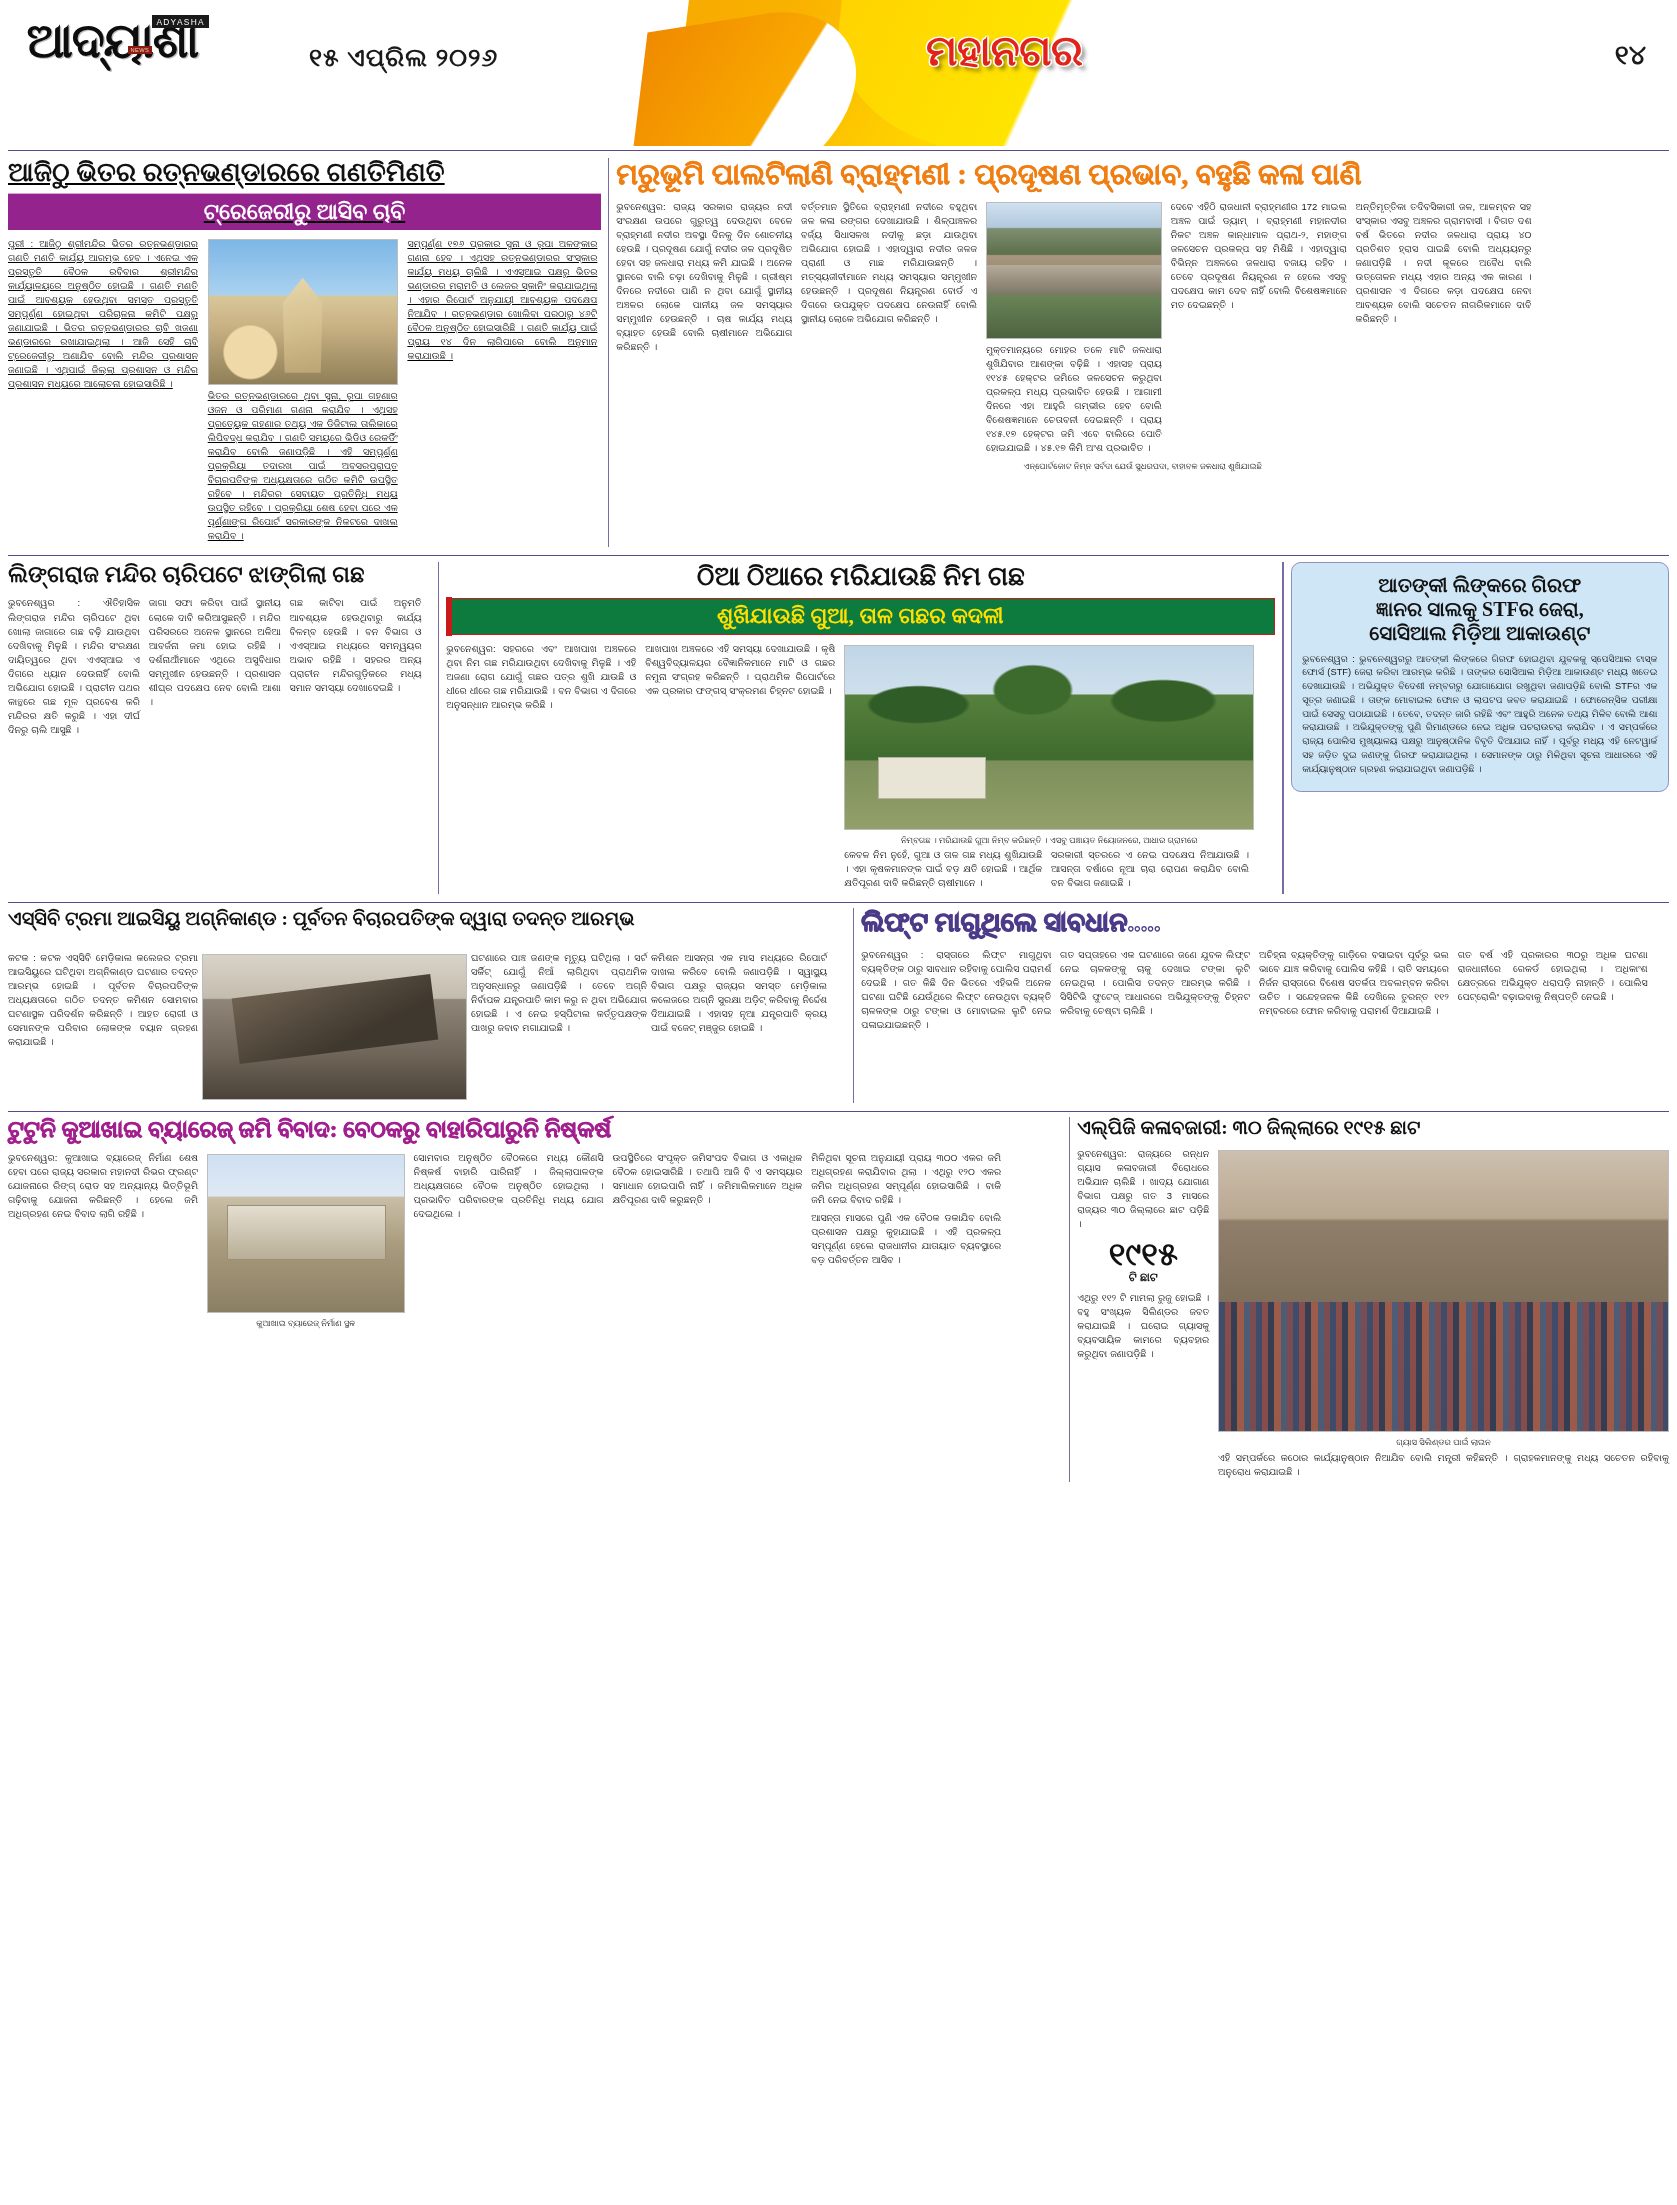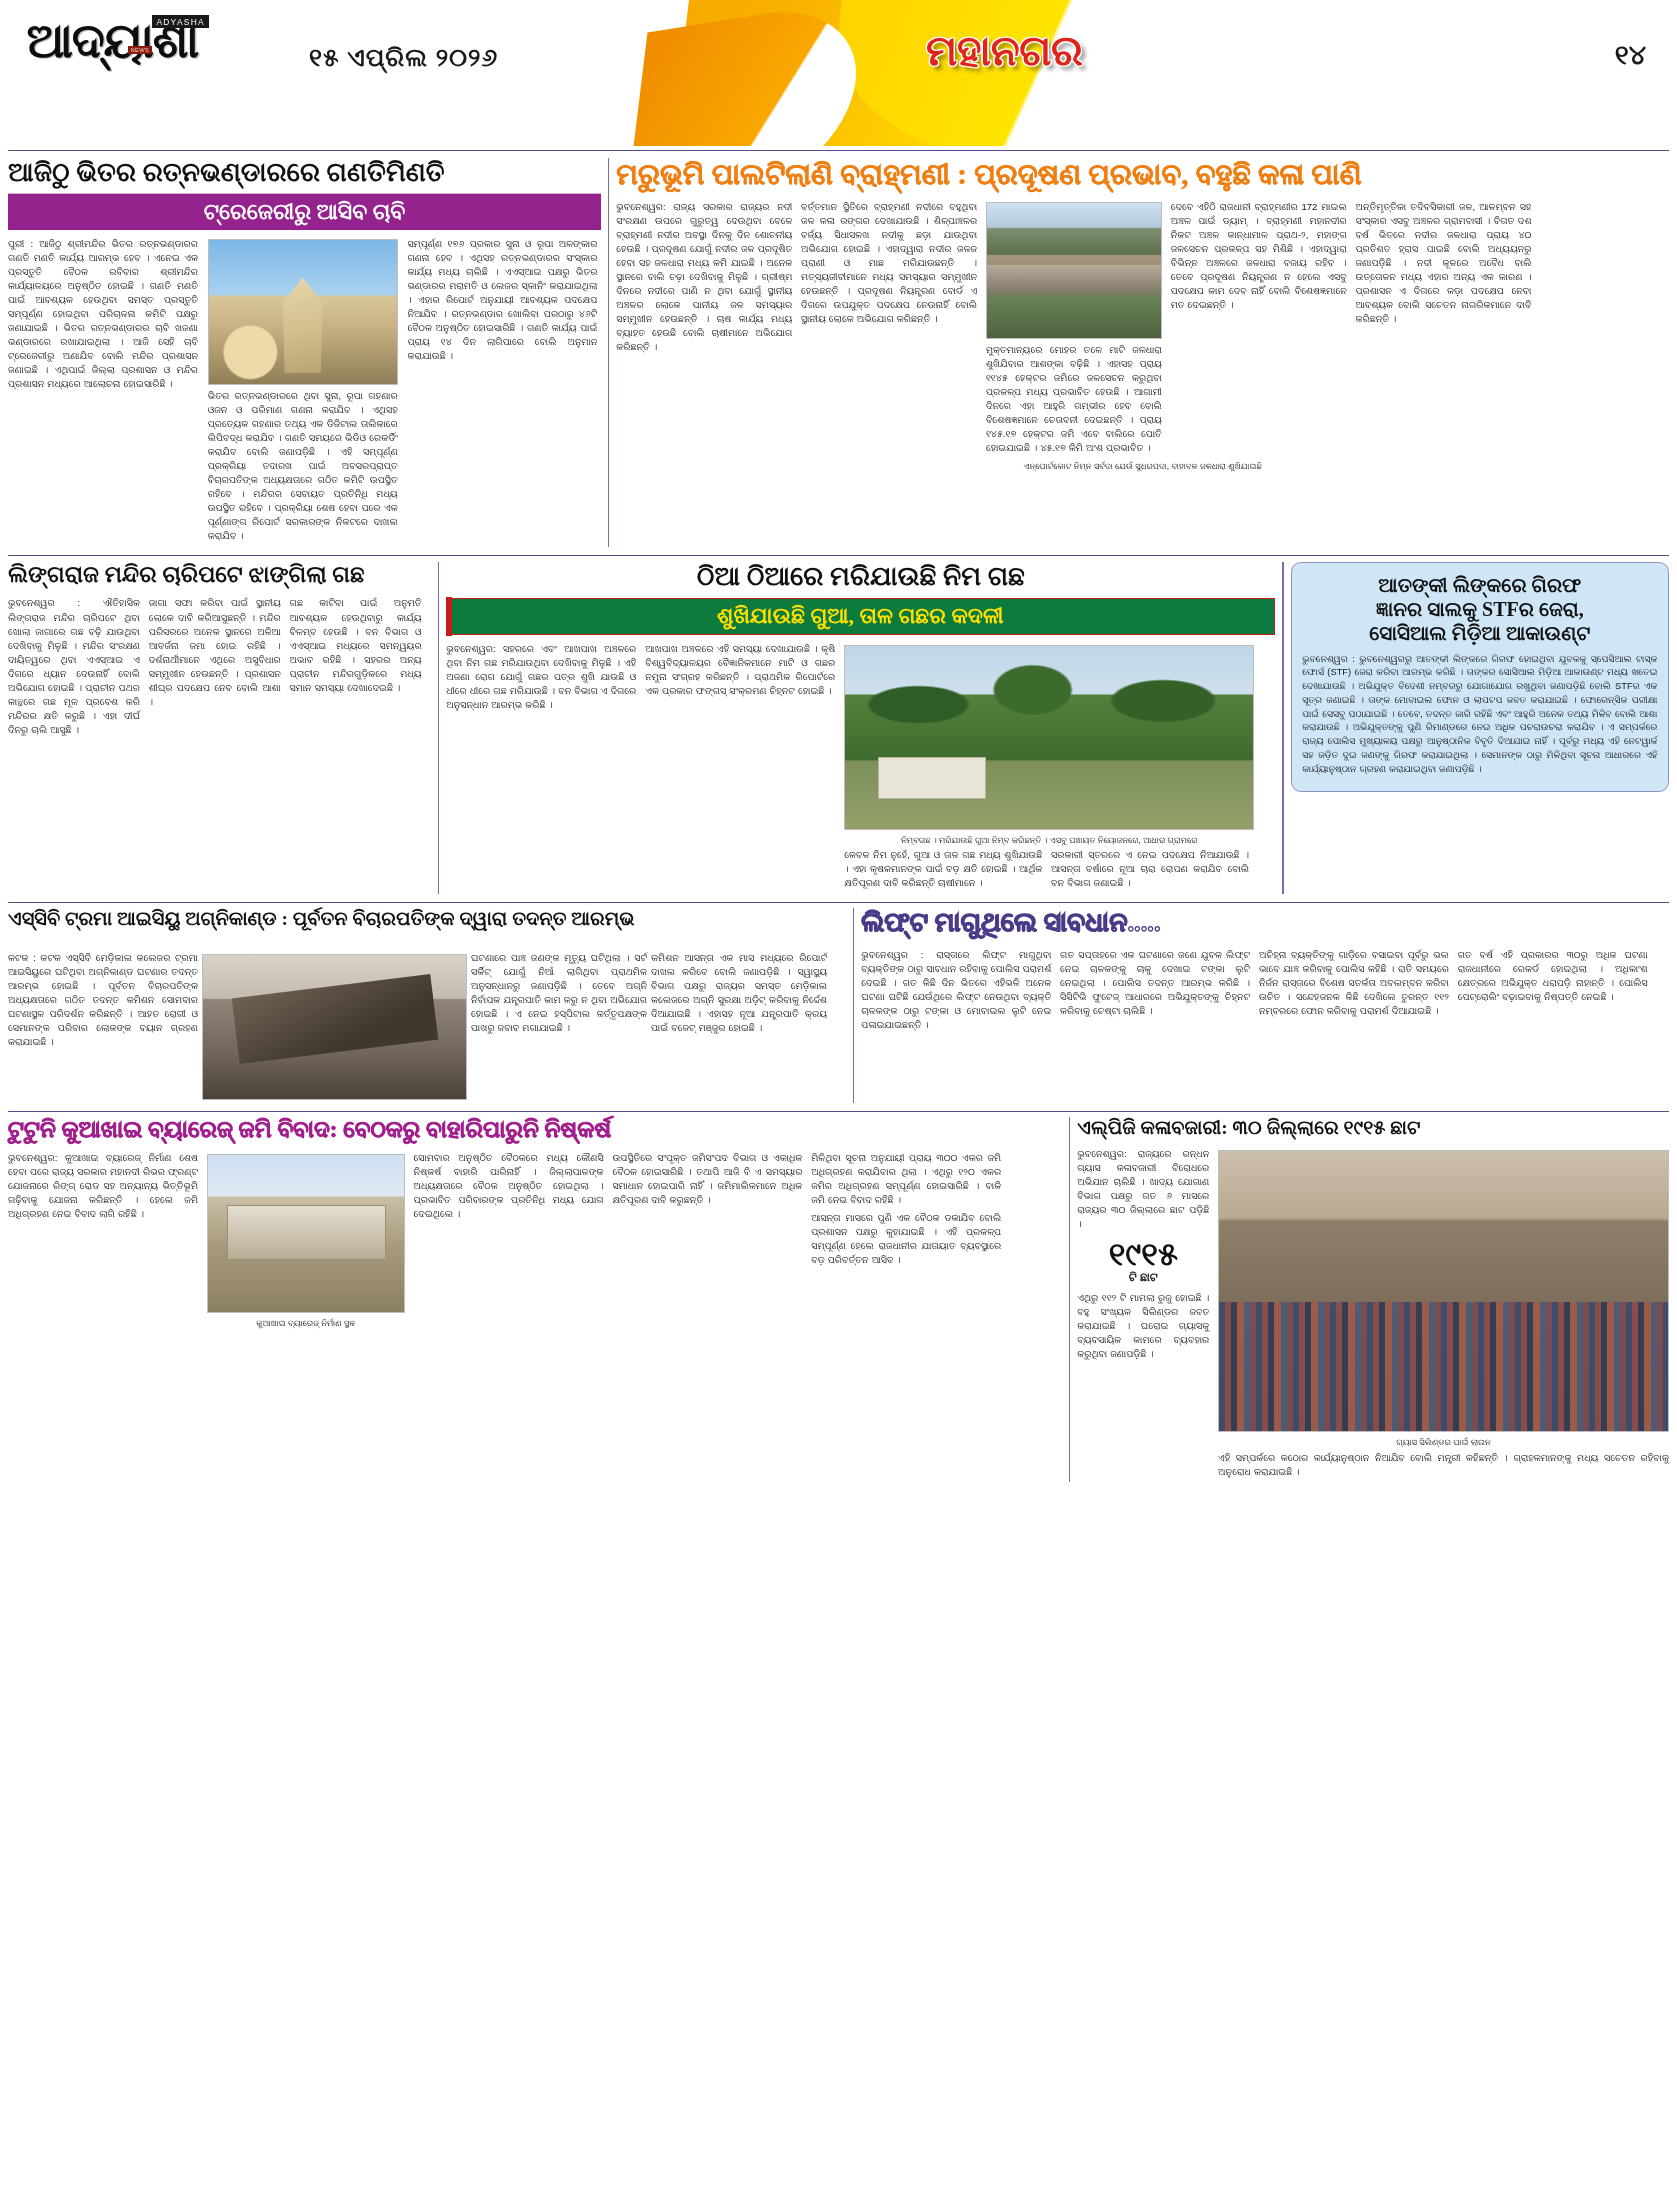--- a/index.html
+++ b/index.html
@@ -288,21 +288,21 @@
   <div class="mh-brand">ମହାନଗର</div>
   <div class="mh-pageno">୧୪</div>
 </div>
 
 <div class="page-body">
 
   <div class="hrule"></div>
 
   <div class="band" style="margin-top:6.2px;">
 
-    <div style="width:593px;">
+    <div style="width:593px;text-decoration:underline;">
       <div class="headline hl-lg">ଆଜିଠୁ ଭିତର ରତ୍ନଭଣ୍ଡାରରେ ଗଣତିମିଣତି</div>
       <div class="banner banner-purple">ଟ୍ରେଜେରୀରୁ ଆସିବ ଚାବି</div>
 
       <div style="display:flex; gap:9.7px;">
         <div style="width:190px;">
           <div class="body-text">
             <p>ପୁରୀ : ଆଜିଠୁ ଶ୍ରୀମନ୍ଦିର ଭିତର ରତ୍ନଭଣ୍ଡାରର ଗଣତି ମଣତି କାର୍ଯ୍ୟ ଆରମ୍ଭ ହେବ । ଏନେଇ ଏକ ପ୍ରସ୍ତୁତି ବୈଠକ ରବିବାର ଶ୍ରୀମନ୍ଦିର କାର୍ଯ୍ୟାଳୟରେ ଅନୁଷ୍ଠିତ ହୋଇଛି । ଗଣତି ମଣତି ପାଇଁ ଆବଶ୍ୟକ ହେଉଥିବା ସମସ୍ତ ପ୍ରସ୍ତୁତି ସମ୍ପୂର୍ଣ୍ଣ ହୋଇଥିବା ପରିଚାଳନା କମିଟି ପକ୍ଷରୁ ଜଣାଯାଇଛି । ଭିତର ରତ୍ନଭଣ୍ଡାରର ଚାବି ଖଜଣା ଭଣ୍ଡାରରେ ରଖାଯାଇଥିଲା । ଆଜି ସେହି ଚାବି ଟ୍ରେଜେରୀରୁ ଅଣାଯିବ ବୋଲି ମନ୍ଦିର ପ୍ରଶାସନ ଜଣାଇଛି । ଏଥିପାଇଁ ଜିଲ୍ଲା ପ୍ରଶାସନ ଓ ମନ୍ଦିର ପ୍ରଶାସନ ମଧ୍ୟରେ ଆଲୋଚନା ହୋଇସାରିଛି ।</p>
           </div>
         </div>
         <div style="width:190px;">
@@ -489,21 +489,21 @@
       </div>
     </div>
 
     <div class="band-sep"></div>
 
     <div style="flex:1;">
       <div class="headline hl-sm">ଏଲ୍‌ପିଜି କଳାବଜାରୀ: ୩୦ ଜିଲ୍ଲାରେ ୧୯୧୫ ଛାଟ</div>
       <div style="display:flex; gap:8.8px; margin-top:8px;">
         <div style="width:132px;">
           <div class="body-text">
-            <p>ଭୁବନେଶ୍ୱର: ରାଜ୍ୟରେ ରନ୍ଧନ ଗ୍ୟାସ କଳାବଜାରୀ ବିରୋଧରେ ଅଭିଯାନ ଚାଲିଛି । ଖାଦ୍ୟ ଯୋଗାଣ ବିଭାଗ ପକ୍ଷରୁ ଗତ ୬ ମାସରେ ରାଜ୍ୟର ୩୦ ଜିଲ୍ଲାରେ ଛାଟ ପଡ଼ିଛି ।</p>
+            <p>ଭୁବନେଶ୍ୱର: ରାଜ୍ୟରେ ରନ୍ଧନ ଗ୍ୟାସ କଳାବଜାରୀ ବିରୋଧରେ ଅଭିଯାନ ଚାଲିଛି । ଖାଦ୍ୟ ଯୋଗାଣ ବିଭାଗ ପକ୍ଷରୁ ଗତ 3 ମାସରେ ରାଜ୍ୟର ୩୦ ଜିଲ୍ଲାରେ ଛାଟ ପଡ଼ିଛି ।</p>
           </div>
           <div style="text-align:center; margin:6.2px 0;">
             <div style="font-family:&quot;Liberation Serif&quot;,serif;font-size:32px;font-weight:bold;color:#111;line-height:1;">୧୯୧୫</div>
             <div style="font-size:11.5px;font-weight:bold;color:#111;margin-top:1.8px;">ଟି ଛାଟ</div>
           </div>
           <div class="body-text">
             <p>ଏଥିରୁ ୧୧୨ ଟି ମାମଲା ରୁଜୁ ହୋଇଛି । ବହୁ ସଂଖ୍ୟକ ସିଲିଣ୍ଡର ଜବତ କରାଯାଇଛି । ଘରୋଇ ଗ୍ୟାସକୁ ବ୍ୟବସାୟିକ କାମରେ ବ୍ୟବହାର କରୁଥିବା ଜଣାପଡ଼ିଛି ।</p>
           </div>
         </div>
         <div style="flex:1;">

